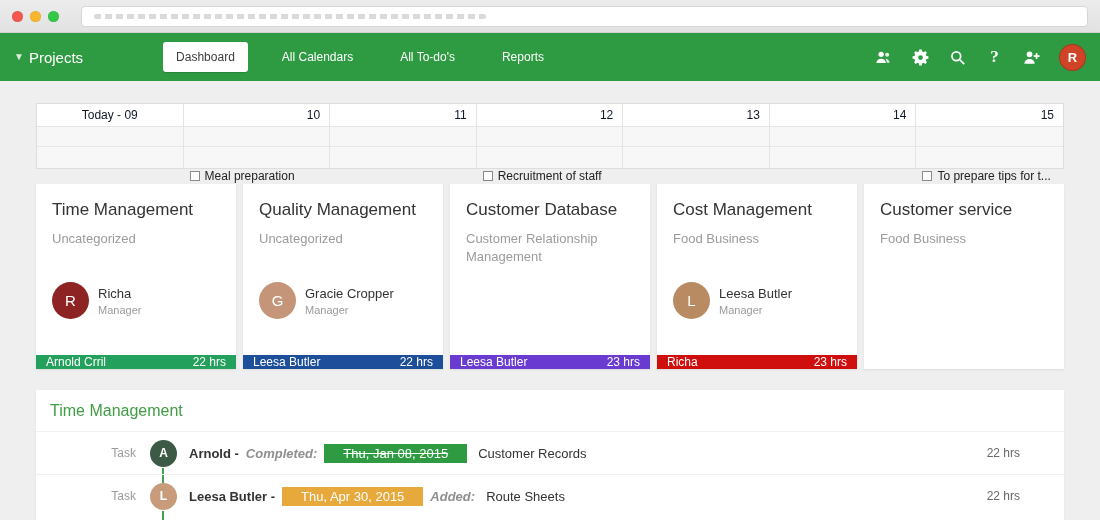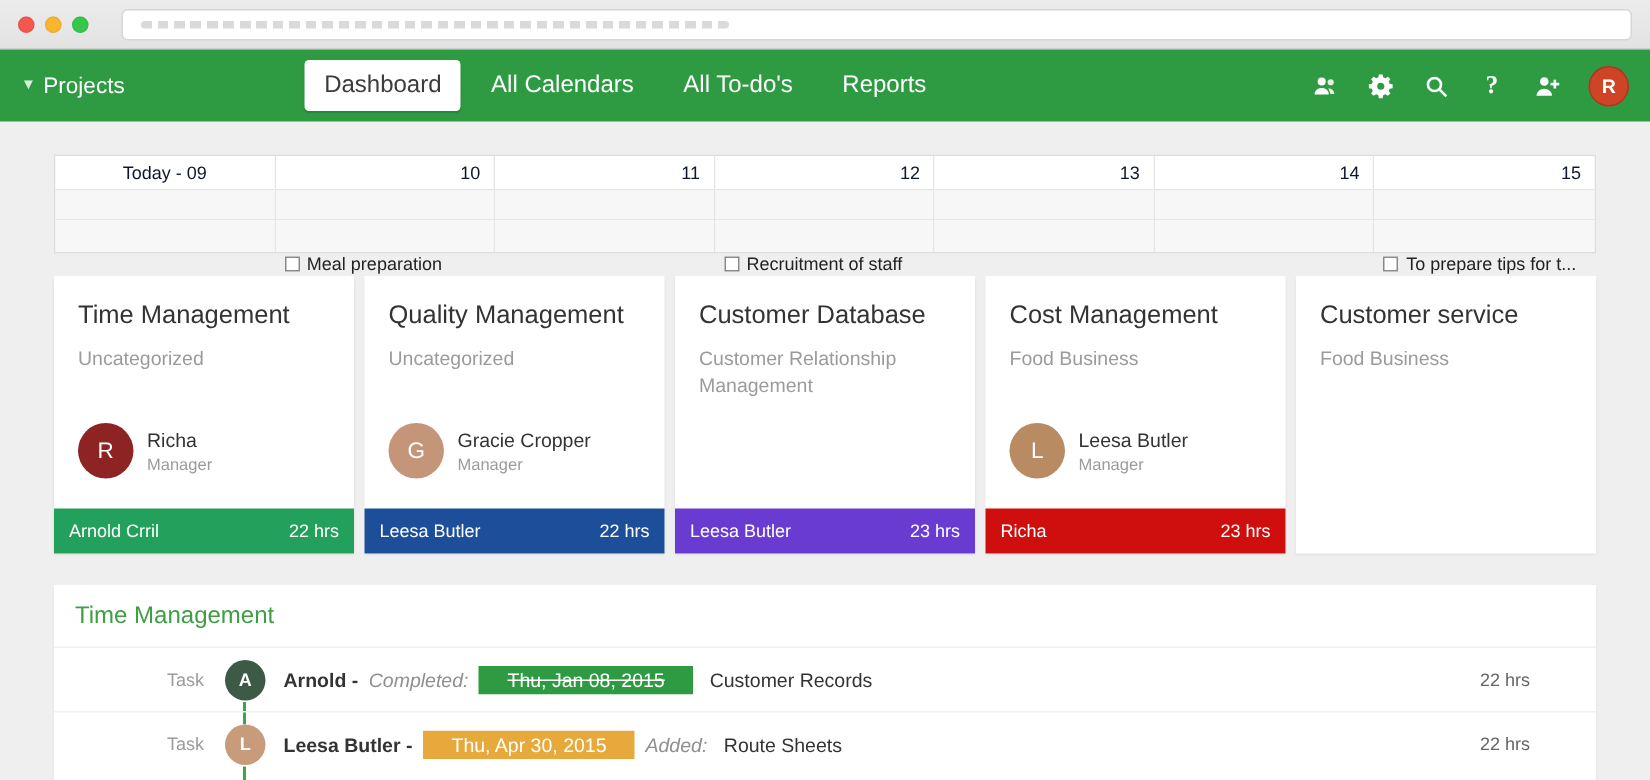--- a/index.html
+++ b/index.html
@@ -15,21 +15,21 @@
   .lights{display:flex;gap:7px;margin-right:22px;}
   .light{width:11px;height:11px;border-radius:50%;box-shadow:inset 0 0 1px rgba(0,0,0,.25);}
   .url-bar{flex:1;height:21px;background:#fff;border:1px solid #d6d6d6;border-radius:4px;
     display:flex;align-items:center;padding:0 12px;box-sizing:border-box;}
   .squiggle{width:40%;height:5px;border-radius:3px;
     background:repeating-linear-gradient(90deg,#dadada 0 7px,transparent 7px 11px);}
   
   .navbar{height:48px;background:#2e9b43;display:flex;align-items:center;padding:0 14px;box-sizing:border-box;}
   .brand{color:#fff;font-size:15px;display:flex;align-items:center;gap:5px;cursor:pointer;}
   .chev{font-size:10px;line-height:1;color:#d7efd9;}
-  .nav-tabs{display:flex;margin-left:120px;gap:7px;font-size:16px;align-items:center;}
+  .nav-tabs{display:flex;margin-left:80px;gap:21px;font-size:12px;align-items:center;}
   .tab{color:#fff;padding:8px 13px;border-radius:3px;cursor:pointer;}
   .tab.active{background:#fff;color:#3c3c3c;box-shadow:0 1px 1px rgba(0,0,0,.15);}
   .nav-right{margin-left:auto;display:flex;align-items:center;gap:18px;}
   .nav-icon{width:19px;height:19px;display:flex;align-items:center;justify-content:center;cursor:pointer;}
   .nav-icon svg{width:19px;height:19px;display:block;}
   .help-glyph{color:#fff;font-size:17px;font-weight:bold;font-family:"Liberation Serif",serif;}
   .nav-avatar{width:27px;height:27px;border-radius:50%;color:#fff;display:flex;align-items:center;
     justify-content:center;font-size:13px;font-weight:bold;box-shadow:inset 0 0 0 1px rgba(0,0,0,.18);cursor:pointer;}
   
   .calendar{margin:22px 36px 0;background:#fff;border:1px solid #dddddd;
@@ -47,35 +47,35 @@
   
   .cards{margin:15px 36px 0;display:grid;grid-template-columns:repeat(5,1fr);gap:7px;}
   .card{background:#fff;height:185px;position:relative;box-shadow:0 1px 2px rgba(0,0,0,.08);cursor:pointer;}
   .card-title{font-size:17px;color:#333;padding:16px 16px 0;white-space:nowrap;overflow:hidden;}
   .card-cat{font-size:13px;color:#9b9b9b;padding:10px 16px 0;line-height:1.35;}
   .card-mgr{position:absolute;left:16px;top:98px;display:flex;align-items:center;gap:9px;}
   .mgr-avatar{width:37px;height:37px;border-radius:50%;color:#fff;display:flex;align-items:center;
     justify-content:center;font-size:15px;flex:0 0 auto;}
   .mgr-name{font-size:13px;color:#333;}
   .mgr-role{font-size:11px;color:#9b9b9b;margin-top:3px;}
-  .card-footer{position:absolute;left:0;right:0;bottom:0;height:30px;display:flex;align-items:center;
+  .card-footer{position:absolute;left:0;right:0;bottom:0;height:14px;display:flex;align-items:center;
     justify-content:space-between;padding:0 10px;color:#fff;font-size:12px;box-sizing:border-box;}
   
   .panel{margin:21px 36px 0;background:#fff;height:131px;box-sizing:border-box;padding-top:12px;
     box-shadow:0 1px 2px rgba(0,0,0,.06);overflow:hidden;}
   .panel-title{color:#3f9d44;font-size:16px;padding:0 14px 11px;}
   .t-row{display:flex;align-items:center;height:42px;border-top:1px solid #f1f1f1;position:relative;}
   .t-kind{margin-left:40px;width:60px;text-align:right;font-size:12px;color:#9b9b9b;flex:0 0 auto;}
   .t-avatar-wrap{position:relative;margin:0 12px 0 14px;flex:0 0 auto;}
   .t-avatar{width:27px;height:27px;border-radius:50%;color:#fff;display:flex;align-items:center;
     justify-content:center;font-size:12px;font-weight:bold;}
   .t-avatar-wrap::after{content:'';position:absolute;left:12px;top:28px;width:2px;height:15px;background:#43a24e;}
   .t-body{flex:1;display:flex;align-items:center;gap:7px;font-size:13px;color:#333;white-space:nowrap;overflow:hidden;}
   .t-name{font-weight:bold;}
-  .t-status{font-style:italic;color:#8f8f8f;}
+  .t-status{font-style:italic;color:#8f8f8f;font-weight:bold;}
   .badge{font-size:13px;padding:2px 19px;color:#fff;}
   .badge.done{text-decoration:line-through;}
   .t-task{margin-left:4px;}
   .t-time{font-size:12px;color:#666;padding-right:44px;flex:0 0 auto;}
 </style>
 </head>
 <body>
 
 <div class="browser-bar">
   <div class="lights">

